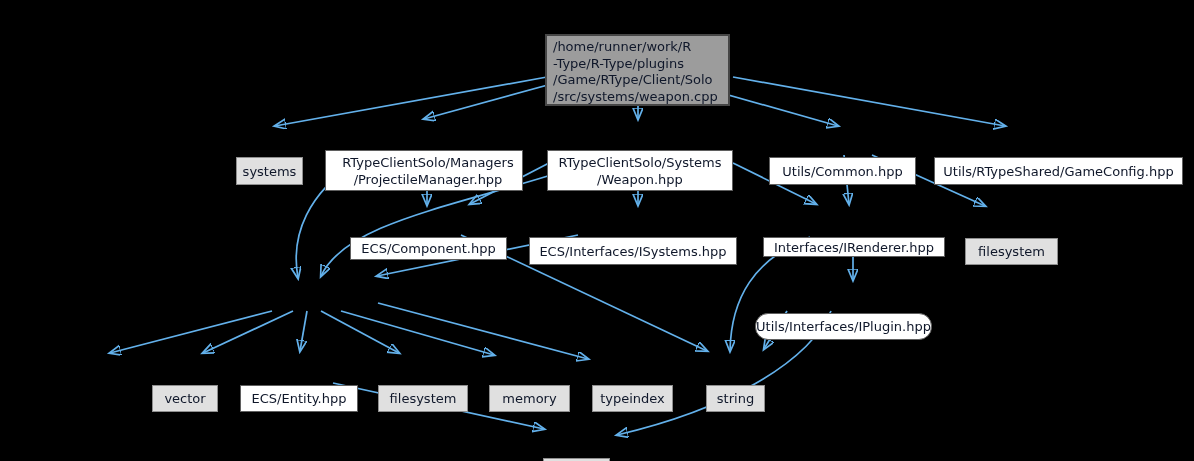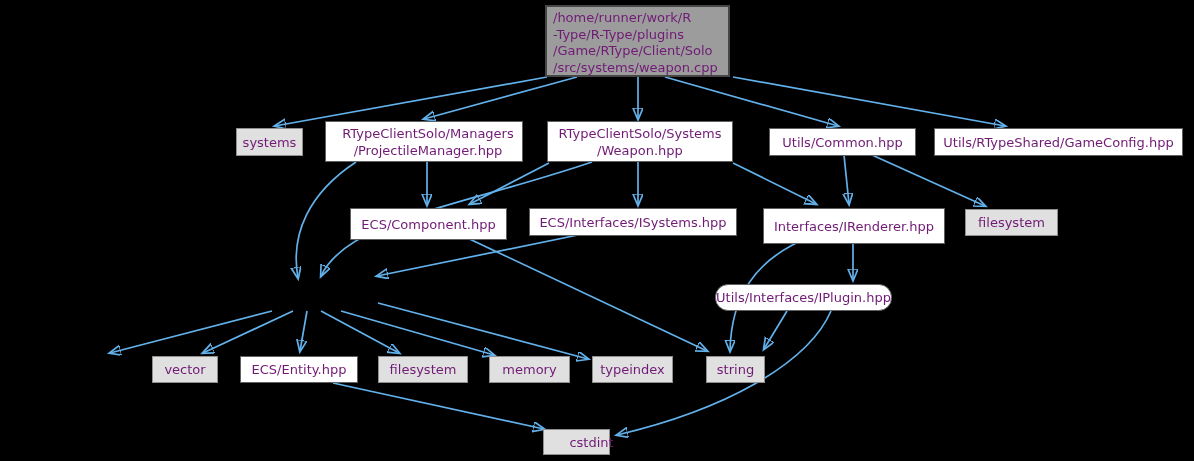--- a/index.html
+++ b/index.html
@@ -26,23 +26,24 @@
   svg.edges path { stroke: #63b1eb; stroke-width: 1.7; fill: none; }
   .node {
     position: absolute;
     box-sizing: border-box;
     display: flex;
     align-items: center;
     justify-content: center;
     text-align: center;
     font-size: 13px;
     line-height: 17px;
-    color: #701a75;
+    color: #0f172a;
     white-space: pre-line;
     cursor: default;
+    margin-top: 29px;
   }
   .node-root {
     background: #9c9c9c;
     border: 2px solid #464646;
     justify-content: flex-start;
     text-align: left;
     align-items: flex-start;
     padding: 3px 6px;
     line-height: 16.5px;
   }
@@ -99,25 +100,25 @@
 -Type/R-Type/plugins
 /Game/RType/Client/Solo
 /src/systems/weapon.cpp</div>
   <div class="node node-sys" style="left:236px; top:128px; width:67px;  height:28px;">systems</div>
   <div class="node node-header" style="left:325px; top:121px; width:198px; height:41px;padding-left:8px;">RTypeClientSolo/Managers
 /ProjectileManager.hpp</div>
   <div class="node node-header" style="left:547px; top:121px; width:186px; height:41px;">RTypeClientSolo/Systems
 /Weapon.hpp</div>
   <div class="node node-header" style="left:769px; top:128px; width:147px; height:28px;">Utils/Common.hpp</div>
   <div class="node node-header" style="left:934px; top:128px; width:249px; height:28px;">Utils/RTypeShared/GameConfig.hpp</div>
-  <div class="node node-header" style="left:350px; top:208px; width:157px; height:32px;">ECS/Component.hpp</div>
+  <div class="node node-header" style="left:350px; top:208px; width:157px; height:23px;">ECS/Component.hpp</div>
   <div class="node node-header" style="left:529px; top:208px; width:208px; height:28px;">ECS/Interfaces/ISystems.hpp</div>
-  <div class="node node-header" style="left:763px; top:208px; width:182px; height:36px;">Interfaces/IRenderer.hpp</div>
+  <div class="node node-header" style="left:763px; top:208px; width:182px; height:20px;">Interfaces/IRenderer.hpp</div>
   <div class="node node-sys" style="left:965px; top:209px; width:93px;  height:27px;">filesystem</div>
-  <div class="node node-header" style="left:715px; top:284px; width:177px; height:27px;border-radius:13px;">Utils/Interfaces/IPlugin.hpp</div>
+  <div class="node node-header" style="left:755px; top:284px; width:177px; height:27px;border-radius:13px;">Utils/Interfaces/IPlugin.hpp</div>
   <div class="node node-sys" style="left:152px; top:356px; width:66px;  height:27px;">vector</div>
   <div class="node node-header" style="left:240px; top:356px; width:118px; height:27px;">ECS/Entity.hpp</div>
   <div class="node node-sys" style="left:378px; top:356px; width:90px;  height:27px;">filesystem</div>
   <div class="node node-sys" style="left:489px; top:356px; width:81px;  height:27px;">memory</div>
   <div class="node node-sys" style="left:592px; top:356px; width:81px;  height:27px;">typeindex</div>
   <div class="node node-sys" style="left:706px; top:356px; width:59px;  height:27px;">string</div>
   <div class="node node-sys" style="left:543px; top:429px; width:67px;  height:26px;padding-left:30px;">cstdint</div>
 
 </div>
 

